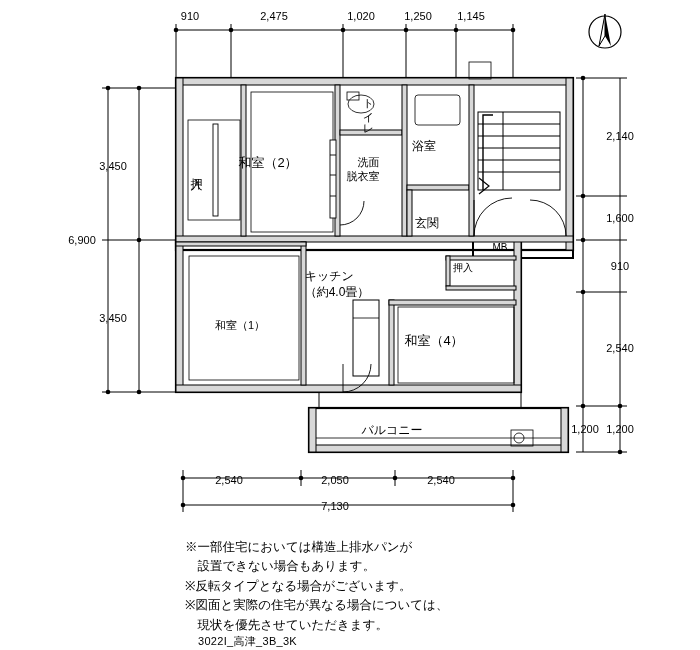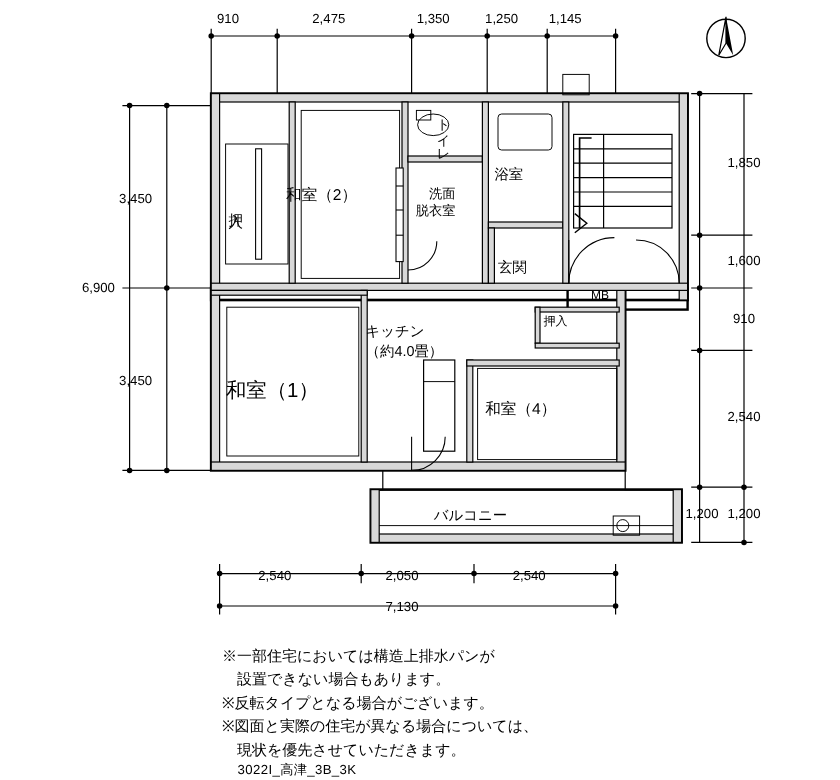--- a/index.html
+++ b/index.html
@@ -209,50 +209,50 @@
         <line x1="317" y1="175" x2="323" y2="175"></line>
         <line x1="317" y1="196" x2="323" y2="196"></line>
         <rect x="200" y="124" width="5" height="92" fill="#fff"></rect>
         <rect x="197" y="255" width="5" height="0"></rect>
       </g>
     </g>
   </svg>
 
   <div class="lbl c" style="left:190px;top:16px">910</div>
   <div class="lbl c" style="left:274px;top:16px">2,475</div>
-  <div class="lbl c" style="left:361px;top:16px">1,350</div>
+  <div class="lbl c" style="left:361px;top:16px">1,020</div>
   <div class="lbl c" style="left:418px;top:16px">1,250</div>
   <div class="lbl c" style="left:471px;top:16px">1,145</div>
 
   <div class="lbl c" style="left:82px;top:240px">6,900</div>
   <div class="lbl c" style="left:113px;top:166px">3,450</div>
   <div class="lbl c" style="left:113px;top:318px">3,450</div>
 
-  <div class="lbl c" style="left:620px;top:136px">1,850</div>
+  <div class="lbl c" style="left:620px;top:136px">2,140</div>
   <div class="lbl c" style="left:620px;top:218px">1,600</div>
   <div class="lbl c" style="left:620px;top:266px">910</div>
   <div class="lbl c" style="left:620px;top:348px">2,540</div>
   <div class="lbl c" style="left:620px;top:429px">1,200</div>
   <div class="lbl c" style="left:585px;top:429px">1,200</div>
 
   <div class="lbl c" style="left:229px;top:480px">2,540</div>
   <div class="lbl c" style="left:335px;top:480px">2,050</div>
   <div class="lbl c" style="left:441px;top:480px">2,540</div>
   <div class="lbl c" style="left:335px;top:506px">7,130</div>
 
   <div class="lbl c v" style="left:196px;top:168px;font-size:12px">押入</div>
   <div class="lbl c" style="left:268px;top:163px;font-size:13px">和室（2）</div>
   <div class="lbl c v" style="left:368px;top:110px;font-size:11px">トイレ</div>
   <div class="lbl c" style="left:363px;top:170px;font-size:11px;line-height:1.25;text-align:right">洗面<br>脱衣室</div>
   <div class="lbl c" style="left:424px;top:146px;font-size:12px">浴室</div>
   <div class="lbl c" style="left:427px;top:223px;font-size:12px">玄関</div>
   <div class="lbl c" style="left:500px;top:247px;font-size:10px">MB</div>
   <div class="lbl c" style="left:463px;top:268px;font-size:10px">押入</div>
   <div class="lbl c" style="left:337px;top:285px;font-size:12px;line-height:1.3;text-align:left">キッチン<br>（約4.0畳）</div>
-  <div class="lbl c" style="left:227px;top:325px;font-size:17px">和室（1）</div>
+  <div class="lbl c" style="left:240px;top:325px;font-size:11px">和室（1）</div>
   <div class="lbl c" style="left:434px;top:341px;font-size:13px">和室（4）</div>
   <div class="lbl c" style="left:392px;top:430px;font-size:12px">バルコニー</div>
 
   <div class="note" style="left:185px;top:538px">※一部住宅においては構造上排水パンが
 　設置できない場合もあります。
 ※反転タイプとなる場合がございます。
 ※図面と実際の住宅が異なる場合については、
 　現状を優先させていただきます。</div>
 
   <div class="code" style="left:198px;top:634px">3022I_高津_3B_3K</div>

